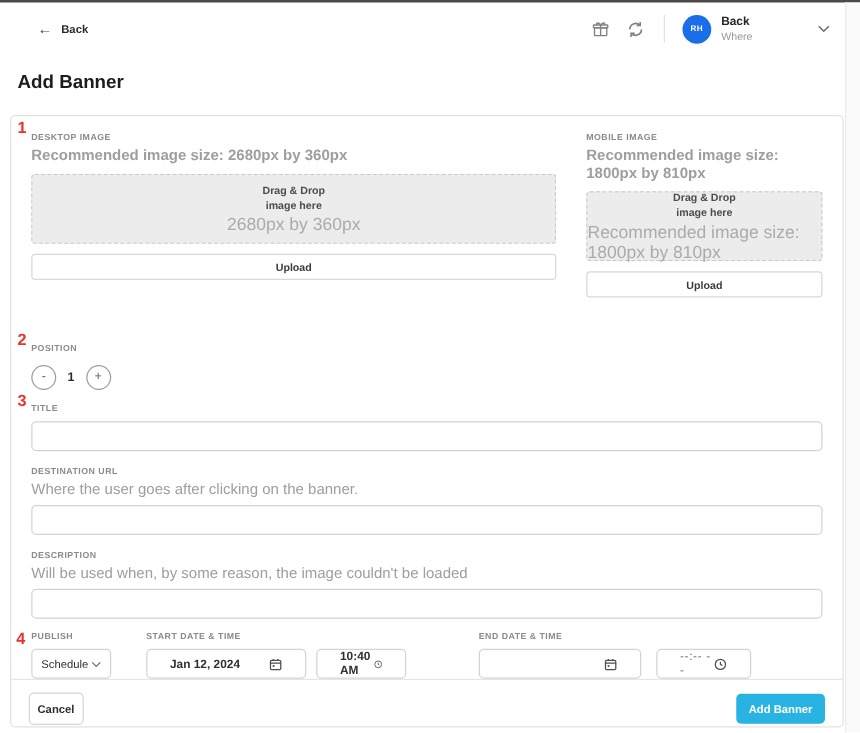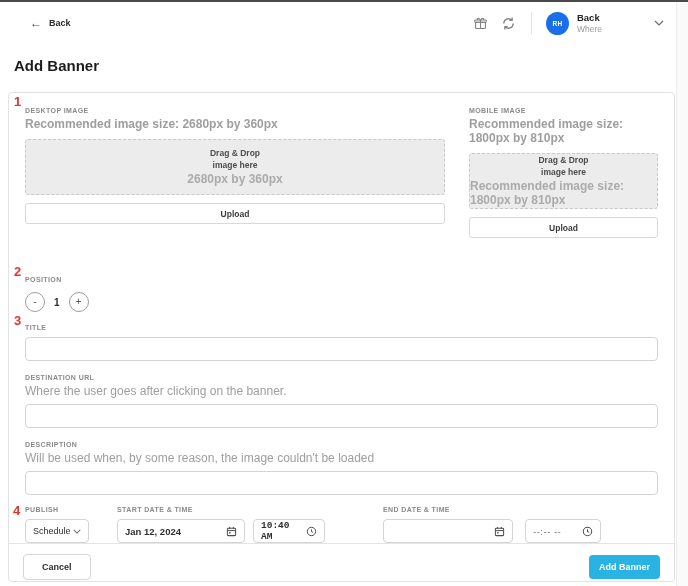--- a/index.html
+++ b/index.html
@@ -32,49 +32,49 @@
   .sec-label { font-size:7px; font-weight:700; letter-spacing:.4px; color:#8a8a8a; text-transform:uppercase; }
   .hint { font-size:12px; color:#9e9e9e; margin-top:3px; }
   .hint.bold { font-weight:700; }
 
   
   .images-row { display:flex; gap:12px; position:relative; }
   .img-col-desktop { flex:0 0 420px; }
   .img-col-mobile { flex:1;margin-left:12px; }
   .dropzone { margin-top:8px; height:56px; background:#ececec; border:1px dashed #c9c9c9; border-radius:3px; display:flex; flex-direction:column; align-items:center; justify-content:center; gap:2px; cursor:pointer; }
   .dz-l1, .dz-l2 { font-size:8.5px; font-weight:700; color:#4c4c4c; }
-  .dz-l3 { font-size:12px; font-weight:700; color:#ababab; }
+  .dz-l3 { font-size:14px; font-weight:400; color:#ababab; }
   .upload-btn { margin-top:8px; width:100%; height:21px; background:#fff; border:1px solid #d8d8d8; border-radius:3px; font-size:8.5px; font-weight:700; color:#3a3a3a; font-family:inherit; cursor:pointer; }
 
   
   .position-sec { margin-top:38px; position:relative; }
   .stepper { display:flex; align-items:center; margin-top:9px; }
   .step-btn { width:20px; height:20px; border-radius:50%; border:1px solid #9d9d9d; background:#fff; font-size:10px; color:#555; display:flex; align-items:center; justify-content:center; cursor:pointer; font-family:inherit; line-height:1; padding:0; }
   .step-val { font-size:10px; font-weight:600; color:#2b2b2b; margin:0 9px; }
 
   
   .field-group { margin-top:13px; position:relative; }
   .field-group.first { margin-top:12px; }
   .text-input { display:block; width:100%; height:24px; margin-top:6px; border:1px solid #d4d4d4; border-radius:4px; font-size:9px; font-family:inherit; padding:0 7px; color:#333; outline:none; }
 
   
   .schedule-row { display:flex; margin-top:11px; position:relative; }
   .sch-col { display:flex; flex-direction:column; }
   .sch-controls { display:flex; align-items:center; margin-top:6px; gap:8px; }
   .selectbox { height:24px; border:1px solid #d4d4d4; border-radius:4px; padding:0 7px; display:flex; align-items:center; gap:2px; font-size:9px; color:#2f2f2f; cursor:pointer; background:#fff; }
-  .box { height:24px; border:1px solid #d4d4d4; border-radius:4px; padding:0 7px; display:flex; align-items:center; justify-content:space-between; background:#fff; cursor:text; }
+  .box { height:24px; border:1px solid #d4d4d4; border-radius:4px; padding:0 18px; display:flex; align-items:center; justify-content:space-between; background:#fff; cursor:text; }
   .box .txt { font-size:9.5px; font-weight:600; color:#2f2f2f; }
   .box .txt.placeholder { color:#6f6f6f; font-weight:400; letter-spacing:.5px; }
-  .w-date { width:128px; } .w-time { width:72px;font-family:Liberation Mono, monospace; } .w-edate { width:130px; } .w-etime { width:76px; }
+  .w-date { width:128px; } .w-time { width:72px; } .w-edate { width:130px; } .w-etime { width:76px; }
   .col-publish { width:76px; margin-right:16px; }
   .col-end { margin-left:58px; }
 
   
   .card-footer { border-top:1px solid #e5e5e5; padding:10px 14px 11px 14px; display:flex; align-items:center; justify-content:space-between; }
-  .btn-cancel { background:#fff; border:1px solid #d6d6d6; border-radius:4px; font-size:9px; font-weight:700; color:#2e2e2e; padding:7px 18px; font-family:inherit; cursor:pointer; }
+  .btn-cancel { background:#fff; border:1px solid #d6d6d6; border-radius:4px; font-size:9px; font-weight:700; color:#2e2e2e; padding:7px 6px; font-family:inherit; cursor:pointer; }
   .btn-primary { background:#29b3e2; border:none; border-radius:4px; font-size:9px; font-weight:700; color:#fff; padding:7px 10px; font-family:inherit; cursor:pointer; }
 
   svg { display:block; }
 </style>
 </head>
 <body>
 
 <div class="screen">
   <div class="top-line"></div>
   <div class="scroll-track"></div>

